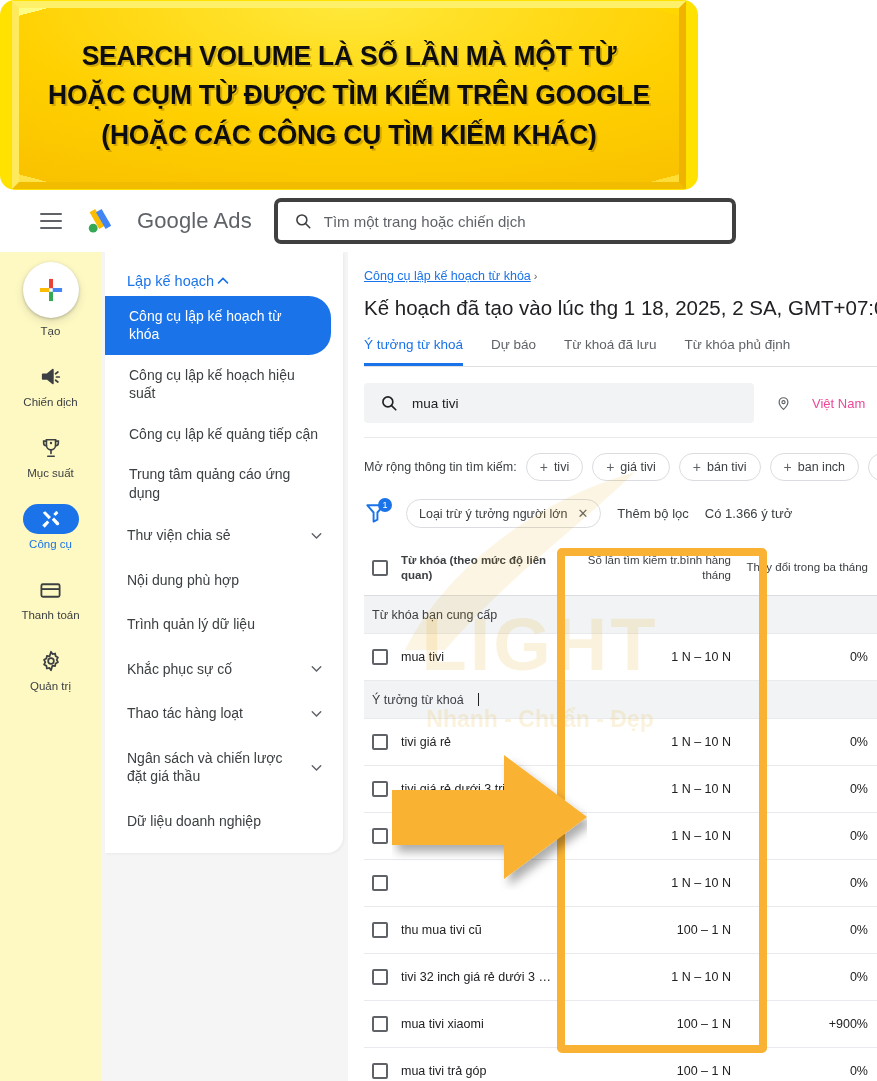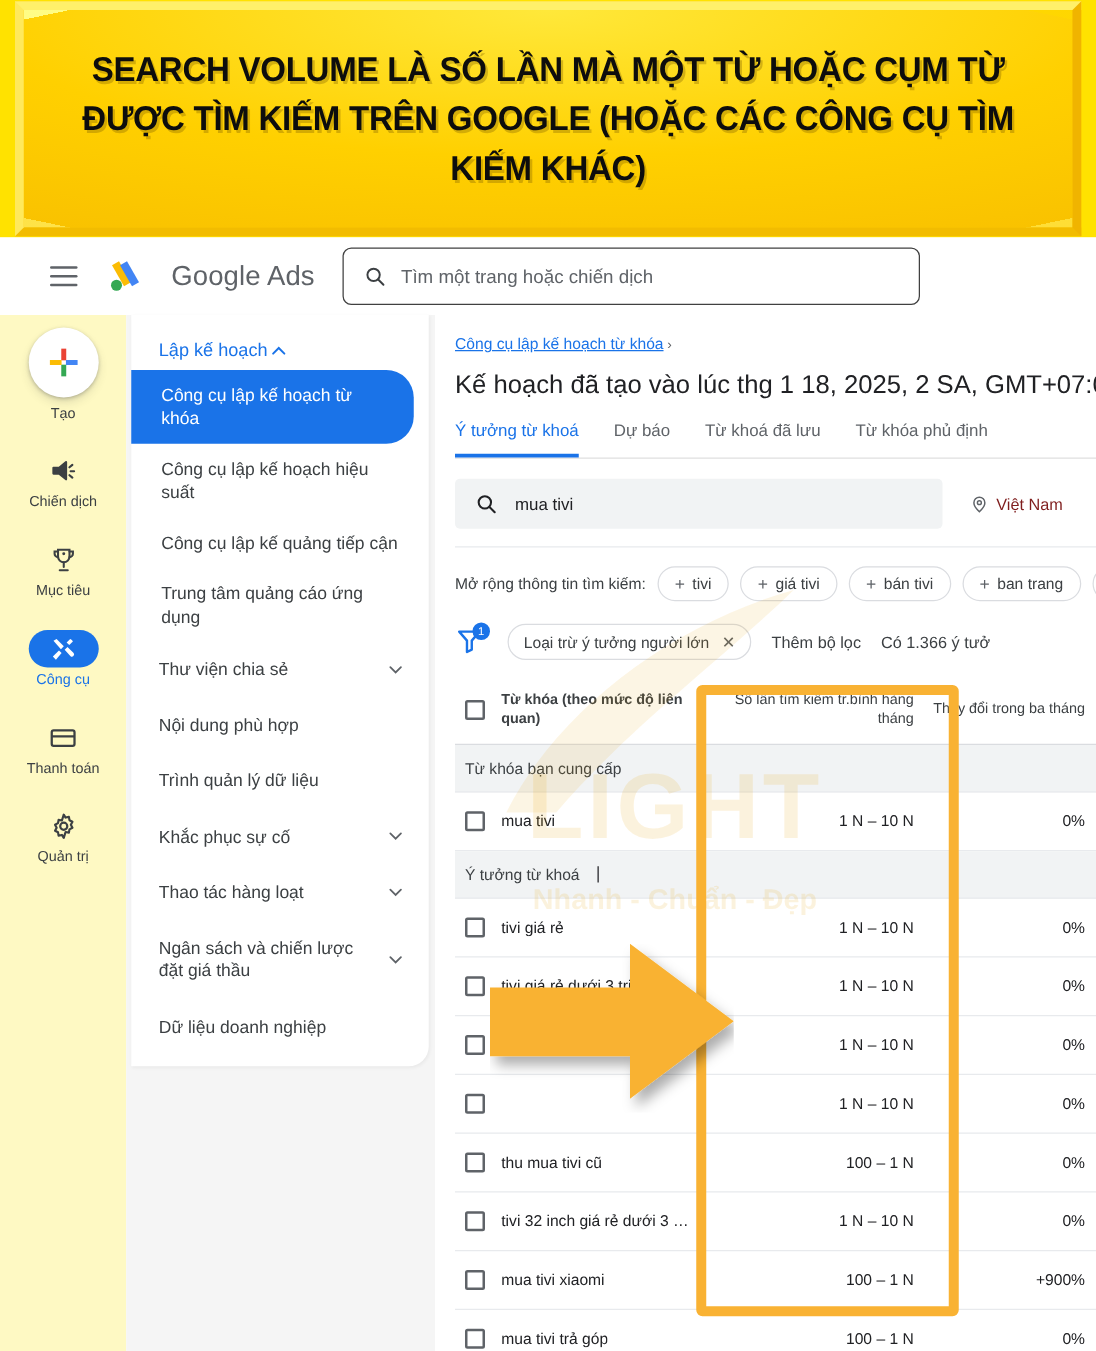--- a/index.html
+++ b/index.html
@@ -6,23 +6,24 @@
   html, body {
     width: 877px; height: 1081px;
     font-family: "Liberation Sans", sans-serif;
     background: #fff;
     overflow: hidden;
   }
   #page { position: relative; width: 877px; height: 1081px; overflow: hidden; background:#fff; }
 
   
   .banner {
-    position: absolute; left: 0; top: 0; width: 877px; height: 190px;
+    position: absolute; left: 0; top: 0; width: 698px; height: 190px;
     background: #ffe200;
     padding: 1px 12px;
+    border-radius: 15px;
   }
   .banner-inner {
     width: 100%; height: 100%;
     background: #fc0;
     background-image:
       linear-gradient(to bottom right, rgba(255,255,140,.95) 0 2.2%, rgba(255,255,255,0) 2.2%),
       linear-gradient(to bottom left,  rgba(255,215,0,.9) 0 2.2%, rgba(255,255,255,0) 2.2%),
       linear-gradient(to top right,    rgba(255,230,80,.9) 0 2.2%, rgba(255,255,255,0) 2.2%),
       linear-gradient(to top left,     rgba(255,225,60,.9) 0 2.2%, rgba(255,255,255,0) 2.2%),
       radial-gradient(120% 150% at 50% 0%, #ffe83a 0%, #ffd000 45%, #f5b800 100%);
@@ -62,21 +63,21 @@
 
   .gads-logo { display: flex; align-items: center; gap: 9px; }
   .gads-mark { width: 32px; height: 30px; }
   .gads-word { font-size: 22px; color: #5f6368; letter-spacing: .1px; }
   .gads-word b { font-weight: 400; color: #5f6368; margin-left: 12px; }
   .gads-ads { font-weight: 400; }
 
   .topsearch {
     margin-left: 22px;
     width: 462px; height: 46px;
-    border: 1px solid #404040; border-radius: 7px;
+    border: 4px solid #404040; border-radius: 7px;
     display: flex; align-items: center; gap: 12px; padding: 0 16px;
     background: #fff;
   }
   .topsearch .ph { color: #5f6368; font-size: 15px; }
 
   
   .rail {
     position: absolute; left: 0; top: 62px; width: 101px; height: 829px;
     background: #fef9c3;
     display: flex; flex-direction: column; align-items: center;
@@ -147,21 +148,21 @@
   .tabs { display:flex; gap: 28px; margin-top: 17px; border-bottom: 1px solid #e0e0e0; }
   .tab { font-size: 13.5px; color: #5f6368; padding-bottom: 11px; cursor:pointer; white-space: nowrap; }
   .tab.active { color: #1a73e8; font-weight: 500; border-bottom: 3px solid #1a73e8; }
 
   .kw-searchwrap { display:flex; align-items:center; margin-top: 16px; }
   .kw-search {
     width: 390px; height: 40px; background: #f1f3f4; border-radius: 4px;
     display:flex; align-items:center; gap: 14px; padding: 0 16px;
   }
   .kw-search .v { font-size: 13.5px; color: #202124; }
-  .loc { display:flex; align-items:center; gap: 6px; margin-left: 22px; font-size: 13px; color: #7f1d1d; white-space: nowrap; }
+  .loc { display:flex; align-items:center; gap: 21px; margin-left: 22px; font-size: 13px; color: #ec4899; white-space: nowrap; }
 
   .divider { height:1px; background:#e8eaed; margin: 14px 0 0 0; width: 513px; }
 
   .chips { display:flex; align-items:center; gap: 9px; margin-top: 15px; white-space: nowrap; }
   .chips-label { font-size: 12.5px; color: #3c4043; }
   .chip {
     border: 1px solid #dadce0; border-radius: 16px; height: 28px;
     display:flex; align-items:center; gap: 6px; padding: 0 13px;
     font-size: 12.5px; color: #3c4043; cursor:pointer; flex: 0 0 auto;
   }
@@ -290,21 +291,21 @@
       <div class="rail-item">
         <div class="rail-icon">
           <svg width="22" height="22" viewBox="0 0 24 24" fill="none" stroke="#3c4043" stroke-width="1.8" stroke-linecap="round">
             <path d="M7 3 H17 V9 A5 5 0 0 1 7 9 Z"></path>
             <path d="M7 4.5 H4 V6.5 A3 3 0 0 0 7 9.5"></path>
             <path d="M17 4.5 H20 V6.5 A3 3 0 0 1 17 9.5"></path>
             <path d="M12 14 V18 M8.5 21 H15.5"></path>
             <circle cx="12" cy="6.5" r="1.3" fill="#3c4043" stroke="none"></circle>
           </svg>
         </div>
-        <div class="rail-label">Mục tiêu</div>
+        <div class="rail-label">Mục suất</div>
       </div>
 
       <div class="rail-item">
         <div class="rail-icon active">
           <svg width="21" height="21" viewBox="0 0 24 24" fill="#fff">
             <path d="M3.2 4.2 L6 2.6 L12.6 9.2 L10 11.8 Z"></path>
             <path d="M13.4 12.4 L16 9.8 L21.6 15.4 A2 2 0 0 1 18.8 18.2 Z"></path>
             <path d="M18.5 2.4 L15.2 5.7 L17.6 8.1 L20.9 4.8 A3.6 3.6 0 0 0 18.5 2.4 Z"></path>
             <path d="M5.4 21.4 L2.6 18.6 L8.2 13 L10.6 15.4 Z"></path>
           </svg>
@@ -425,21 +426,21 @@
         <div class="chip">
           <span class="pl">+</span>
           <span>giá tivi</span>
         </div>
         <div class="chip">
           <span class="pl">+</span>
           <span>bán tivi</span>
         </div>
         <div class="chip">
           <span class="pl">+</span>
-          <span>ban trang</span>
+          <span>ban inch</span>
         </div>
         <div class="chip">
           <span class="pl">+</span>
         </div>
       </div>
 
       <div class="filterbar">
         <div class="filter-icon">
           <svg width="23" height="23" viewBox="0 0 24 24" fill="none" stroke="#1a73e8" stroke-width="2" stroke-linecap="round" stroke-linejoin="round">
             <path d="M3.5 4.5 H20.5 L14 12 V19.5 L10 21.5 V12 Z"></path>

